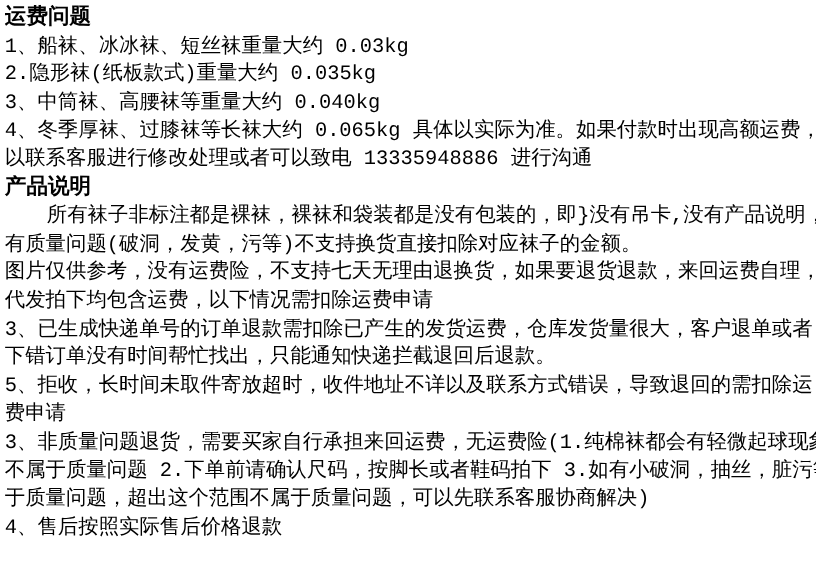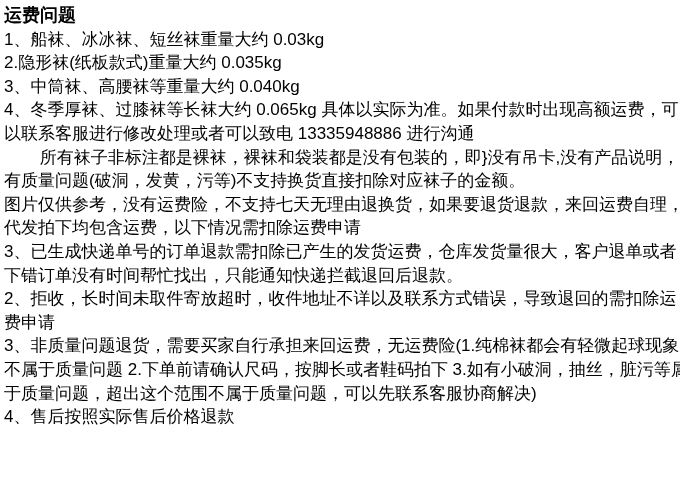--- a/index.html
+++ b/index.html
@@ -10,21 +10,21 @@
   .page {
     position: relative;
     width: 684px;
     height: 478px;
     background: #ffffff;
     overflow: hidden;
     box-sizing: border-box;
   }
   .doc {
     padding: 4px 4px 0 4px;
-    font-family: Liberation Sans, sans-serif;
+    font-family: Liberation Mono, monospace;
     font-size: 17px;
     line-height: 23.6px;
     color: #000000;
     white-space: nowrap;
   }
   .line {
     height: 23.6px;
     overflow: hidden;
   }
   .heading {
@@ -40,26 +40,27 @@
 <body>
 
 <div class="page">
   <div class="doc">
     <div class="line heading">运费问题</div>
     <div class="line">1、船袜、冰冰袜、短丝袜重量大约 0.03kg</div>
     <div class="line">2.隐形袜(纸板款式)重量大约 0.035kg</div>
     <div class="line">3、中筒袜、高腰袜等重量大约 0.040kg</div>
     <div class="line">4、冬季厚袜、过膝袜等长袜大约 0.065kg 具体以实际为准。如果付款时出现高额运费，可</div>
     <div class="line">以联系客服进行修改处理或者可以致电 13335948886 进行沟通</div>
+    <div class="line heading">产品说明</div>
     <div class="line indent">所有袜子非标注都是裸袜，裸袜和袋装都是没有包装的，即}没有吊卡,没有产品说明，</div>
     <div class="line">有质量问题(破洞，发黄，污等)不支持换货直接扣除对应袜子的金额。</div>
     <div class="line">图片仅供参考，没有运费险，不支持七天无理由退换货，如果要退货退款，来回运费自理，</div>
     <div class="line">代发拍下均包含运费，以下情况需扣除运费申请</div>
     <div class="line">3、已生成快递单号的订单退款需扣除已产生的发货运费，仓库发货量很大，客户退单或者</div>
     <div class="line">下错订单没有时间帮忙找出，只能通知快递拦截退回后退款。</div>
-    <div class="line">2、拒收，长时间未取件寄放超时，收件地址不详以及联系方式错误，导致退回的需扣除运</div>
+    <div class="line">5、拒收，长时间未取件寄放超时，收件地址不详以及联系方式错误，导致退回的需扣除运</div>
     <div class="line">费申请</div>
     <div class="line">3、非质量问题退货，需要买家自行承担来回运费，无运费险(1.纯棉袜都会有轻微起球现象，</div>
     <div class="line">不属于质量问题 2.下单前请确认尺码，按脚长或者鞋码拍下 3.如有小破洞，抽丝，脏污等属</div>
     <div class="line">于质量问题，超出这个范围不属于质量问题，可以先联系客服协商解决)</div>
     <div class="line">4、售后按照实际售后价格退款</div>
   </div>
 </div>
 
 </body></html>

